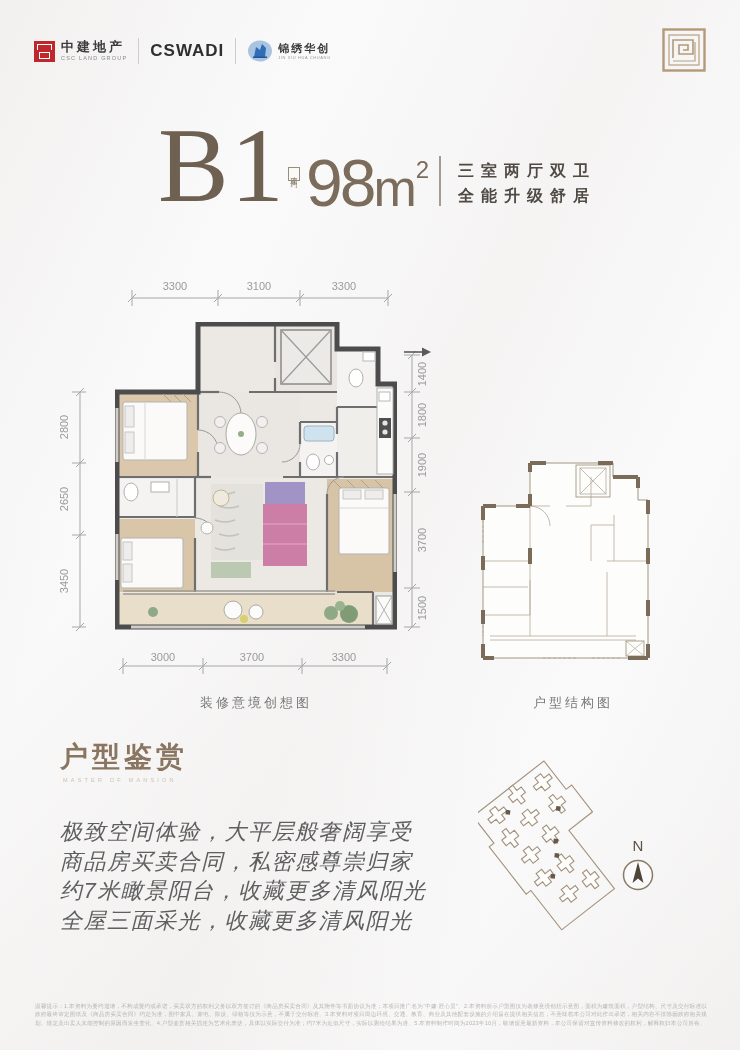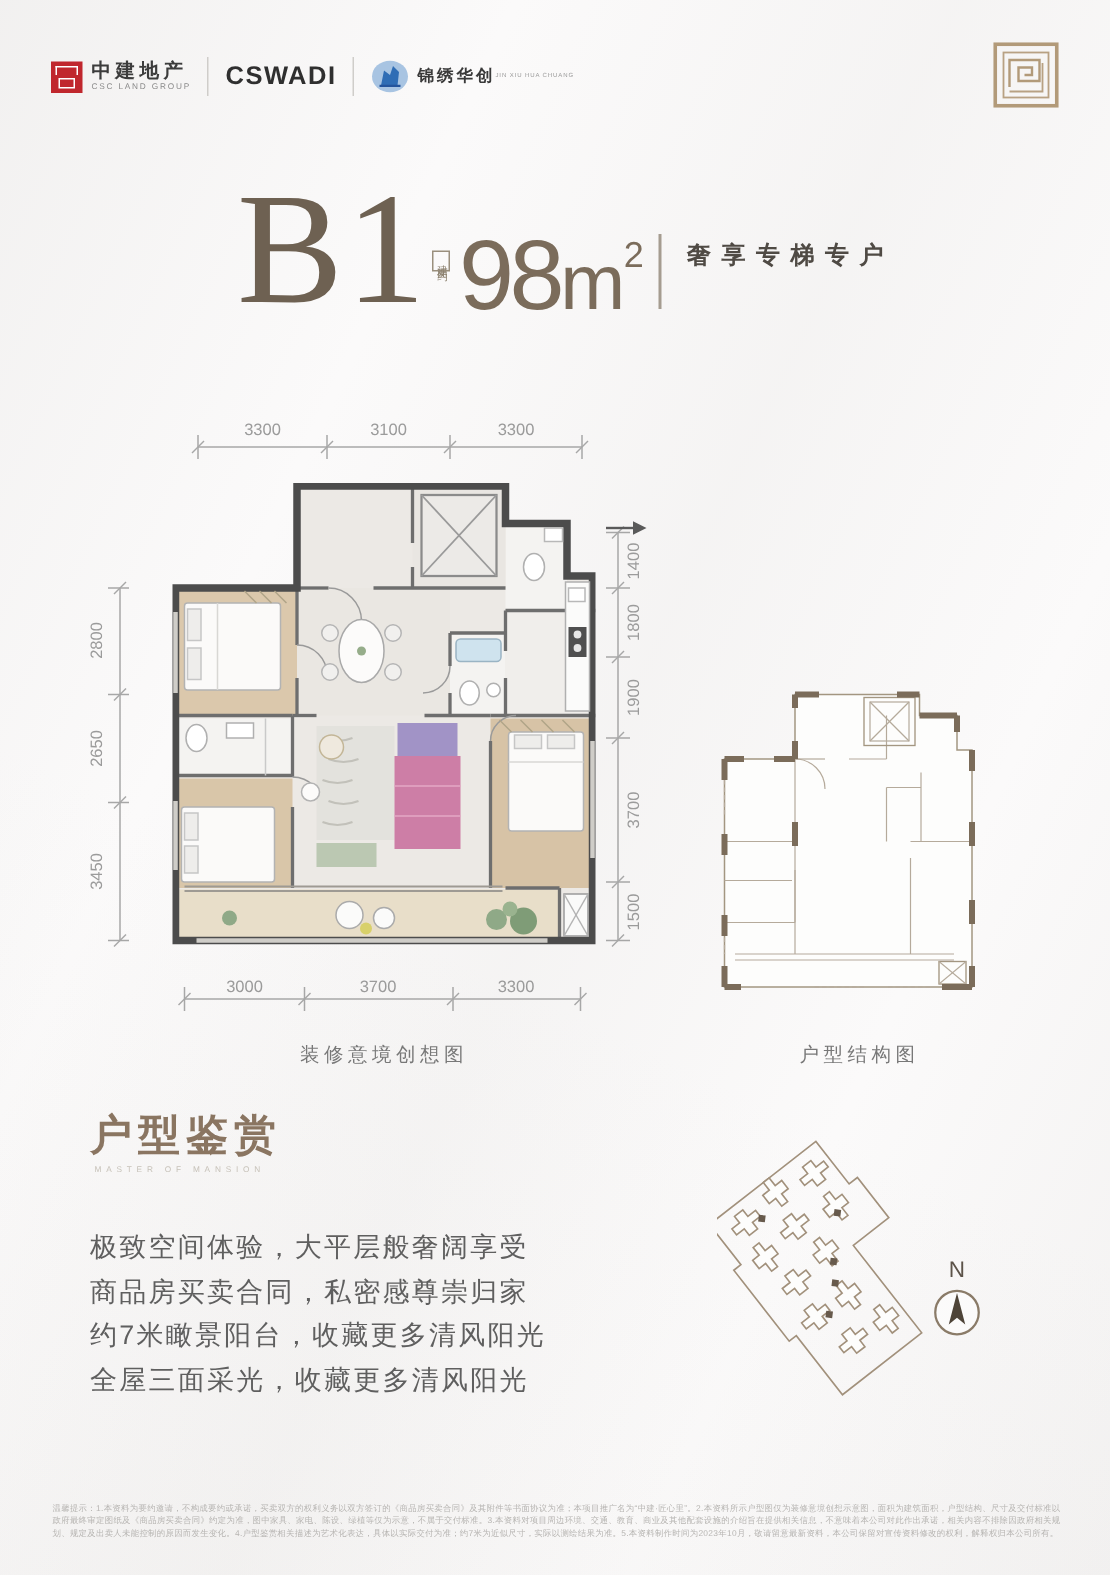--- a/index.html
+++ b/index.html
@@ -17,21 +17,21 @@
   .logo-csc{display:flex;align-items:center;gap:6px;}
   .csc-mark{width:21px;height:21px;background:#c0272d;position:relative;flex:0 0 auto;}
   .csc-mark::before{content:"";position:absolute;left:3px;right:3px;top:3px;height:5px;border:1.5px solid #fff;border-bottom:none;}
   .csc-mark::after{content:"";position:absolute;left:5px;right:5px;bottom:3px;top:11px;border:1.5px solid #fff;}
   .csc-text{display:flex;flex-direction:column;line-height:1;}
   .csc-name{font-size:13px;font-weight:700;color:#3c3c3c;letter-spacing:3px;}
   .csc-sub{font-size:5.5px;color:#8b8b8b;letter-spacing:1.2px;margin-top:3px;}
   .vdiv{width:1px;height:26px;background:#cfcdca;}
   .cswadi{font-size:17px;font-weight:800;color:#2f2f2f;letter-spacing:1px;}
   .logo-jx{display:flex;align-items:center;gap:5px;}
-  .jx-text{display:flex;flex-direction:row;line-height:1;}
+  .jx-text{display:flex;flex-direction:column;line-height:1;}
   .jx-name{font-size:11px;font-weight:700;color:#3a3a3a;letter-spacing:2px;}
   .jx-sub{font-size:4px;color:#999;letter-spacing:.6px;margin-top:2px;}
   .header-right{position:absolute;right:34px;top:28px;display:flex;align-items:center;gap:10px;}
   .brand-text{display:flex;flex-direction:column;}
   .brand-name{font-family:"Liberation Serif",serif;font-size:23px;font-weight:600;color:#33322f;letter-spacing:2.5px;line-height:1.1;}
   .brand-sub{font-size:7px;color:#8f8d89;letter-spacing:4.6px;margin-top:3px;}
   
   .t-unit{position:absolute;left:158px;top:113px;font-family:"Liberation Serif",serif;font-size:106px;line-height:1;color:#6e6152;letter-spacing:2px;}
   .t-areabox{position:absolute;left:288px;top:167px;border:1px solid #9a8f7d;color:#8d8270;
     writing-mode:vertical-rl;font-size:7px;letter-spacing:2px;padding:3px 1.5px;line-height:1;}
@@ -50,21 +50,21 @@
   .dims-right{position:absolute;left:402px;top:348px;}
   .entry-arrow{position:absolute;left:404px;top:346px;}
   .dim-text{font-size:11px;fill:#9b9b9b;font-family:"Liberation Sans",sans-serif;}
   .cap{position:absolute;font-size:13px;color:#787878;letter-spacing:3px;text-align:center;}
   .cap-main{left:115px;width:282px;top:694px;}
   .cap-struct{left:478px;width:190px;top:694px;}
   .plan-struct{position:absolute;left:480px;top:460px;}
   
   .app-title{position:absolute;left:60px;top:738px;font-size:28px;font-weight:700;color:#8a7561;letter-spacing:4px;}
   .app-sub{position:absolute;left:63px;top:777px;font-size:5.5px;color:#c7c2b9;letter-spacing:3.2px;}
-  .app-body{position:absolute;left:60px;top:817px;font-size:18px;color:#5f5f5f;line-height:29.5px;letter-spacing:1.5px;}
+  .app-body{position:absolute;left:60px;top:817px;font-size:22px;color:#5f5f5f;line-height:29.5px;letter-spacing:1.5px;font-style:italic;}
   
   .siteplan{position:absolute;left:478px;top:748px;}
   .compass{position:absolute;left:616px;top:836px;}
   .compass-n{font-size:15px;fill:#5c5349;font-family:"Liberation Sans",sans-serif;}
   
   .disclaimer{position:absolute;left:35px;top:1002px;width:672px;font-size:5.6px;line-height:1.5;
     color:#b7b5b2;text-align:justify;letter-spacing:.2px;}
 </style>
 </head>
 <body>
@@ -104,21 +104,22 @@
     </svg>
   </div>
 
   <div class="t-unit">B1</div>
   <div class="t-areabox">建面约</div>
   <div class="t-area">
     <span class="num">98</span><span class="unit">m</span><span class="sup">2</span>
   </div>
   <div class="t-divider"></div>
   <div class="t-desc">
-    <div>奢享专梯专户</div>
+    <div>三室两厅双卫</div>
+    <div>全能升级舒居</div>
   </div>
 
   <svg class="dims-top" width="300" height="30" viewBox="0 0 300 30">
     <g stroke="#a7a7a7" stroke-width="1">
       <line x1="22" y1="22" x2="278" y2="22"></line>
       <line x1="22" y1="14" x2="22" y2="30"></line>
         <line x1="108" y1="14" x2="108" y2="30"></line>
       <line x1="190" y1="14" x2="190" y2="30"></line>
         <line x1="278" y1="14" x2="278" y2="30"></line>
       <line x1="18" y1="26" x2="26" y2="18"></line>

